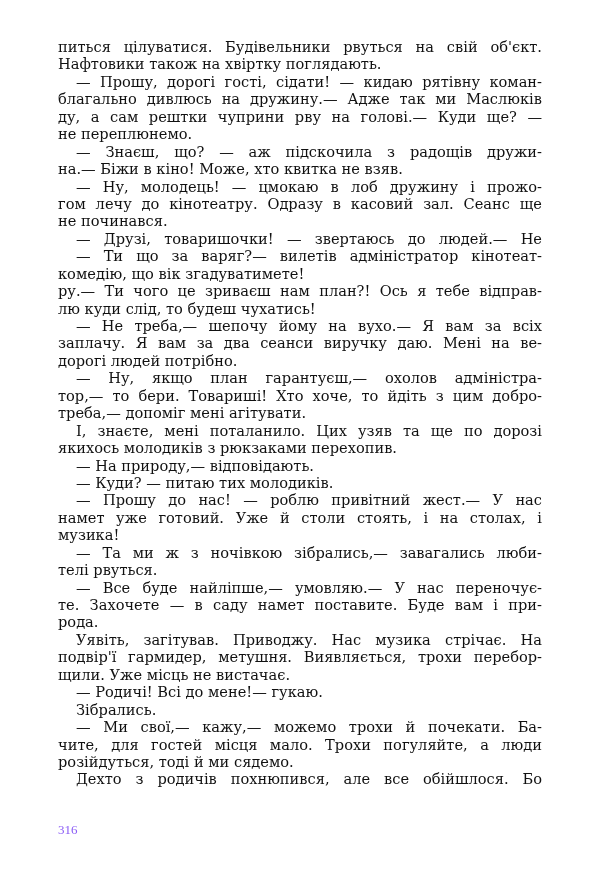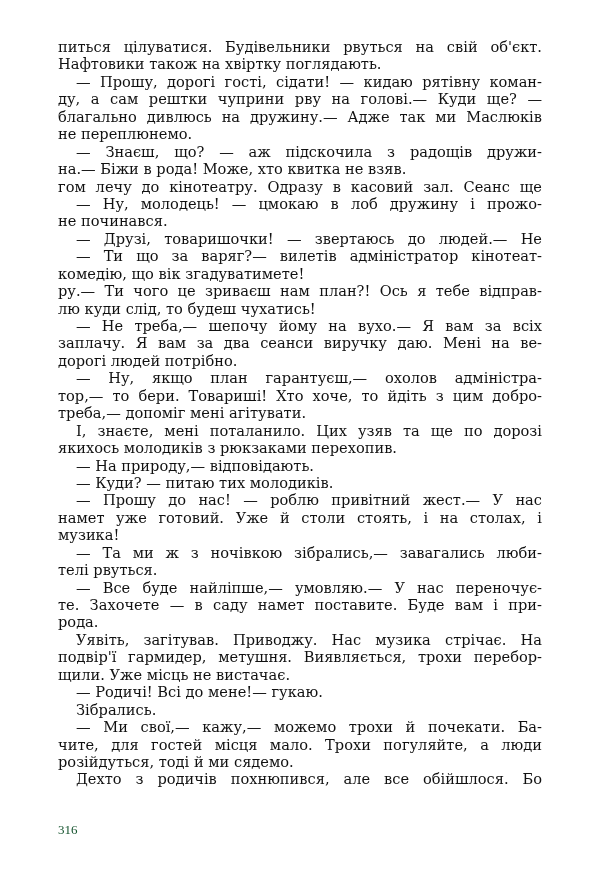--- a/index.html
+++ b/index.html
@@ -43,38 +43,38 @@
   }
   .line.indent {
     padding-left: 18px;
   }
   .page-number {
     position: absolute;
     left: 58px;
     top: 822px;
     font-family: "Liberation Serif", "DejaVu Serif", serif;
     font-size: 13px;
-    color: #14532d;
+    color: #8b5cf6;
   }
 </style>
 </head>
 <body>
 
 <div class="page">
   <div class="text-block" id="text-block">
       <span class="line">питься цілуватися. Будівельники рвуться на свій об'єкт.</span>
       <span class="line last">Нафтовики також на хвіртку поглядають.</span>
       <span class="line indent">— Прошу, дорогі гості, сідати! — кидаю рятівну коман-</span>
+      <span class="line">благально дивлюсь на дружину.— Адже так ми Маслюків</span>
       <span class="line">ду, а сам рештки чуприни рву на голові.— Куди ще? —</span>
-      <span class="line">благально дивлюсь на дружину.— Адже так ми Маслюків</span>
       <span class="line last">не переплюнемо.</span>
       <span class="line indent">— Знаєш, що? — аж підскочила з радощів дружи-</span>
-      <span class="line last">на.— Біжи в рода! Може, хто квитка не взяв.</span>
+      <span class="line last">на.— Біжи в кіно! Може, хто квитка не взяв.</span>
+      <span class="line indent">— Ну, молодець! — цмокаю в лоб дружину і прожо-</span>
       <span class="line">гом лечу до кінотеатру. Одразу в касовий зал. Сеанс ще</span>
-      <span class="line indent">— Ну, молодець! — цмокаю в лоб дружину і прожо-</span>
       <span class="line last">не починався.</span>
       <span class="line indent">— Друзі, товаришочки! — звертаюсь до людей.— Не</span>
       <span class="line indent">— Ти що за варяг?— вилетів адміністратор кінотеат-</span>
       <span class="line last">комедію, що вік згадуватимете!</span>
       <span class="line">ру.— Ти чого це зриваєш нам план?! Ось я тебе відправ-</span>
       <span class="line last">лю куди слід, то будеш чухатись!</span>
       <span class="line indent">— Не треба,— шепочу йому на вухо.— Я вам за всіх</span>
       <span class="line">заплачу. Я вам за два сеанси виручку даю. Мені на ве-</span>
       <span class="line last">дорогі людей потрібно.</span>
       <span class="line indent">— Ну, якщо план гарантуєш,— охолов адміністра-</span>

